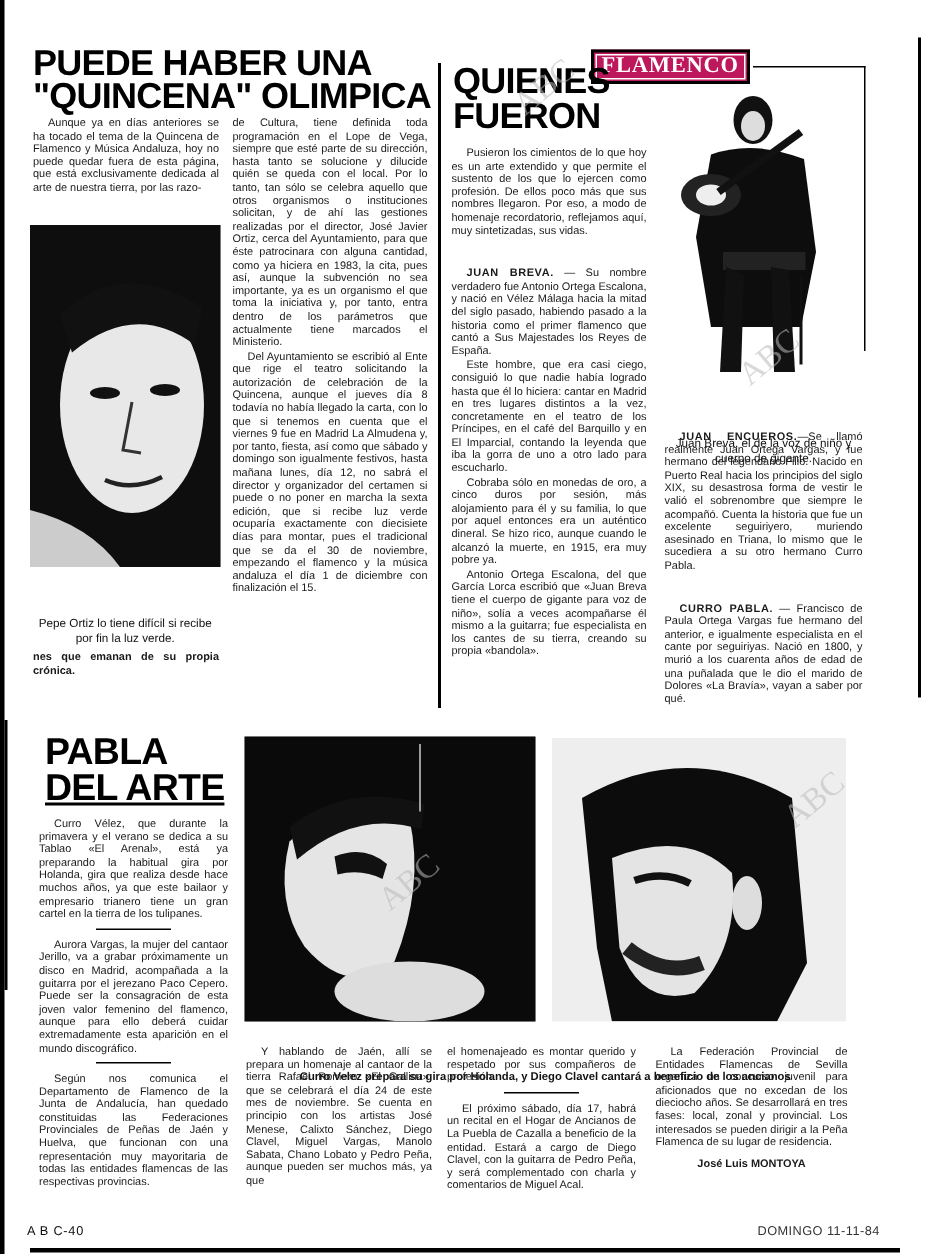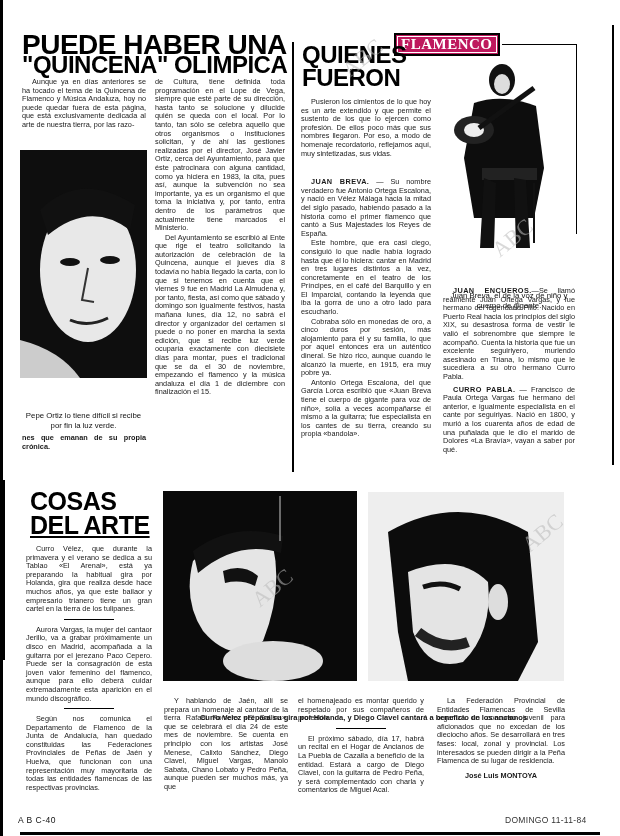--- a/index.html
+++ b/index.html
@@ -18,21 +18,21 @@
   .kicker{font-weight:bold;letter-spacing:0.4px;}
   .watermark{position:absolute;font-family:"Liberation Serif",serif;font-size:22px;color:#bbb;transform:rotate(-40deg);opacity:0.55;}
 </style>
 </head>
 <body>
 
 <div class="vline" style="left:0;top:0;height:836px;width:3px;"></div>
 <div class="hline" style="left:20px;top:832px;width:580px;height:3px;"></div>
 
 <div>
-  <div class="abs headline" style="left:22px;top:32px;font-size:28px;">PUEDE HABER UNA</div>
+  <div class="abs headline" style="left:22px;top:32px;font-size:24px;">PUEDE HABER UNA</div>
   <div class="abs headline" style="left:22px;top:54px;font-size:24px;">"QUINCENA" OLIMPICA</div>
 
   <div class="col" style="left:22px;top:78px;width:124px;">
     <p>Aunque ya en días anteriores se ha tocado el tema de la Quincena de Flamenco y Música Andaluza, hoy no puede quedar fuera de esta página, que está exclusivamente dedicada al arte de nuestra tierra, por las razo-</p>
   </div>
 
   <div class="photo" style="left:20px;top:150px;width:127px;height:228px;">
     <svg width="127" height="228" viewBox="0 0 127 228">
       <rect width="127" height="228" fill="#0e0e0e"></rect>
       <ellipse cx="68" cy="120" rx="48" ry="72" fill="#e8e8e8"></ellipse>
@@ -88,27 +88,27 @@
       <path d="M40 120 L36 190 L50 190 L52 125 Z" fill="#111"></path>
       <path d="M70 120 L72 190 L86 190 L82 122 Z" fill="#111"></path>
       <line x1="46" y1="130" x2="46" y2="175" stroke="#111" stroke-width="2"></line>
       <line x1="90" y1="125" x2="90" y2="185" stroke="#111" stroke-width="2"></line>
     </svg>
   </div>
   <div class="caption" style="left:444px;top:262px;width:130px;">Juan Breva, el de la voz de niño y cuerpo de gigante.</div>
 
   <div class="col" style="left:443px;top:287px;width:132px;">
     <p><span class="kicker">JUAN ENCUEROS.</span><span>—Se llamó realmente Juan Ortega Vargas, y fue hermano del legendario Filio. Nacido en Puerto Real hacia los principios del siglo XIX, su desastrosa forma de vestir le valió el sobrenombre que siempre le acompañó. Cuenta la historia que fue un excelente seguiriyero, muriendo asesinado en Triana, lo mismo que le sucediera a su otro hermano Curro Pabla.</span></p>
-    <p style="margin-top:4px;"><span class="kicker">CURRO PABLA.</span> <span>— Francisco de Paula Ortega Vargas fue hermano del anterior, e igualmente especialista en el cante por seguiriyas. Nació en 1800, y murió a los cuarenta años de edad de una puñalada que le dio el marido de Dolores «La Bravía», vayan a saber por qué.</span></p>
+    <p style="margin-top:20px;"><span class="kicker">CURRO PABLA.</span> <span>— Francisco de Paula Ortega Vargas fue hermano del anterior, e igualmente especialista en el cante por seguiriyas. Nació en 1800, y murió a los cuarenta años de edad de una puñalada que le dio el marido de Dolores «La Bravía», vayan a saber por qué.</span></p>
   </div>
 </div>
 
 <div>
   <div class="vline" style="left:3px;top:480px;height:180px;width:2px;"></div>
-  <div class="abs headline" style="left:30px;top:490px;font-size:25px;">COSAS</div>
+  <div class="abs headline" style="left:30px;top:490px;font-size:25px;">PABLA</div>
   <div class="abs headline" style="left:30px;top:514px;font-size:25px;text-decoration:underline;">DEL ARTE</div>
 
   <div class="col" style="left:26px;top:545px;width:126px;">
     <p>Curro Vélez, que durante la primavera y el verano se dedica a su Tablao «El Arenal», está ya preparando la habitual gira por Holanda, gira que realiza desde hace muchos años, ya que este bailaor y empresario trianero tiene un gran cartel en la tierra de los tulipanes.</p>
     <span class="sep"></span>
     <p>Aurora Vargas, la mujer del cantaor Jerillo, va a grabar próximamente un disco en Madrid, acompañada a la guitarra por el jerezano Paco Cepero. Puede ser la consagración de esta joven valor femenino del flamenco, aunque para ello deberá cuidar extremadamente esta aparición en el mundo discográfico.</p>
     <span class="sep"></span>
     <p>Según nos comunica el Departamento de Flamenco de la Junta de Andalucía, han quedado constituidas las Federaciones Provinciales de Peñas de Jaén y Huelva, que funcionan con una representación muy mayoritaria de todas las entidades flamencas de las respectivas provincias.</p>
   </div>
 

